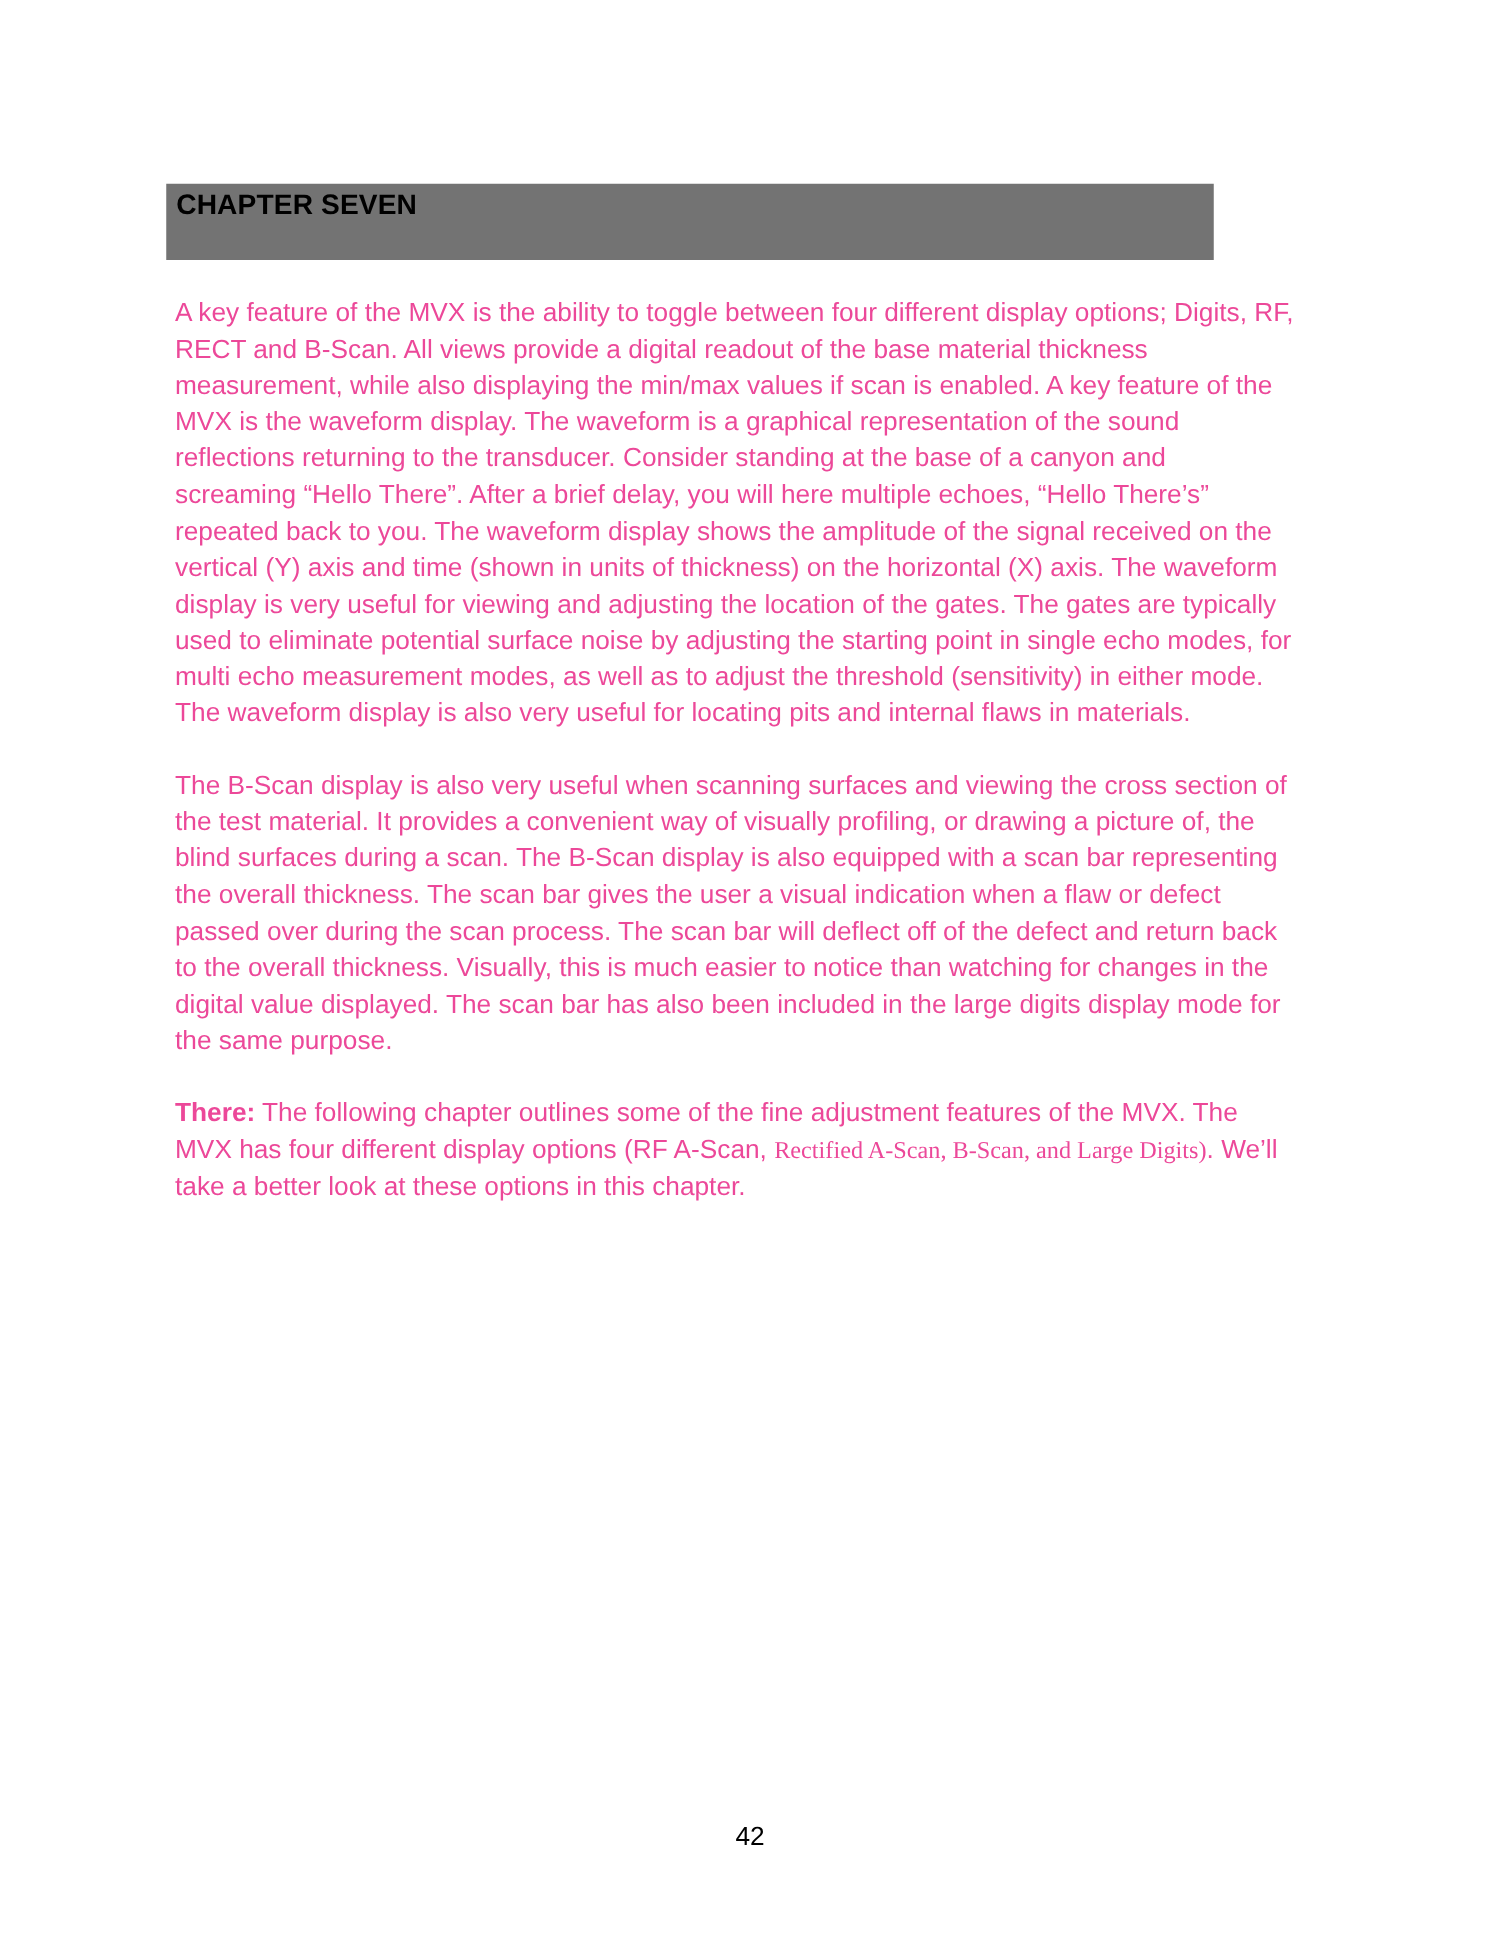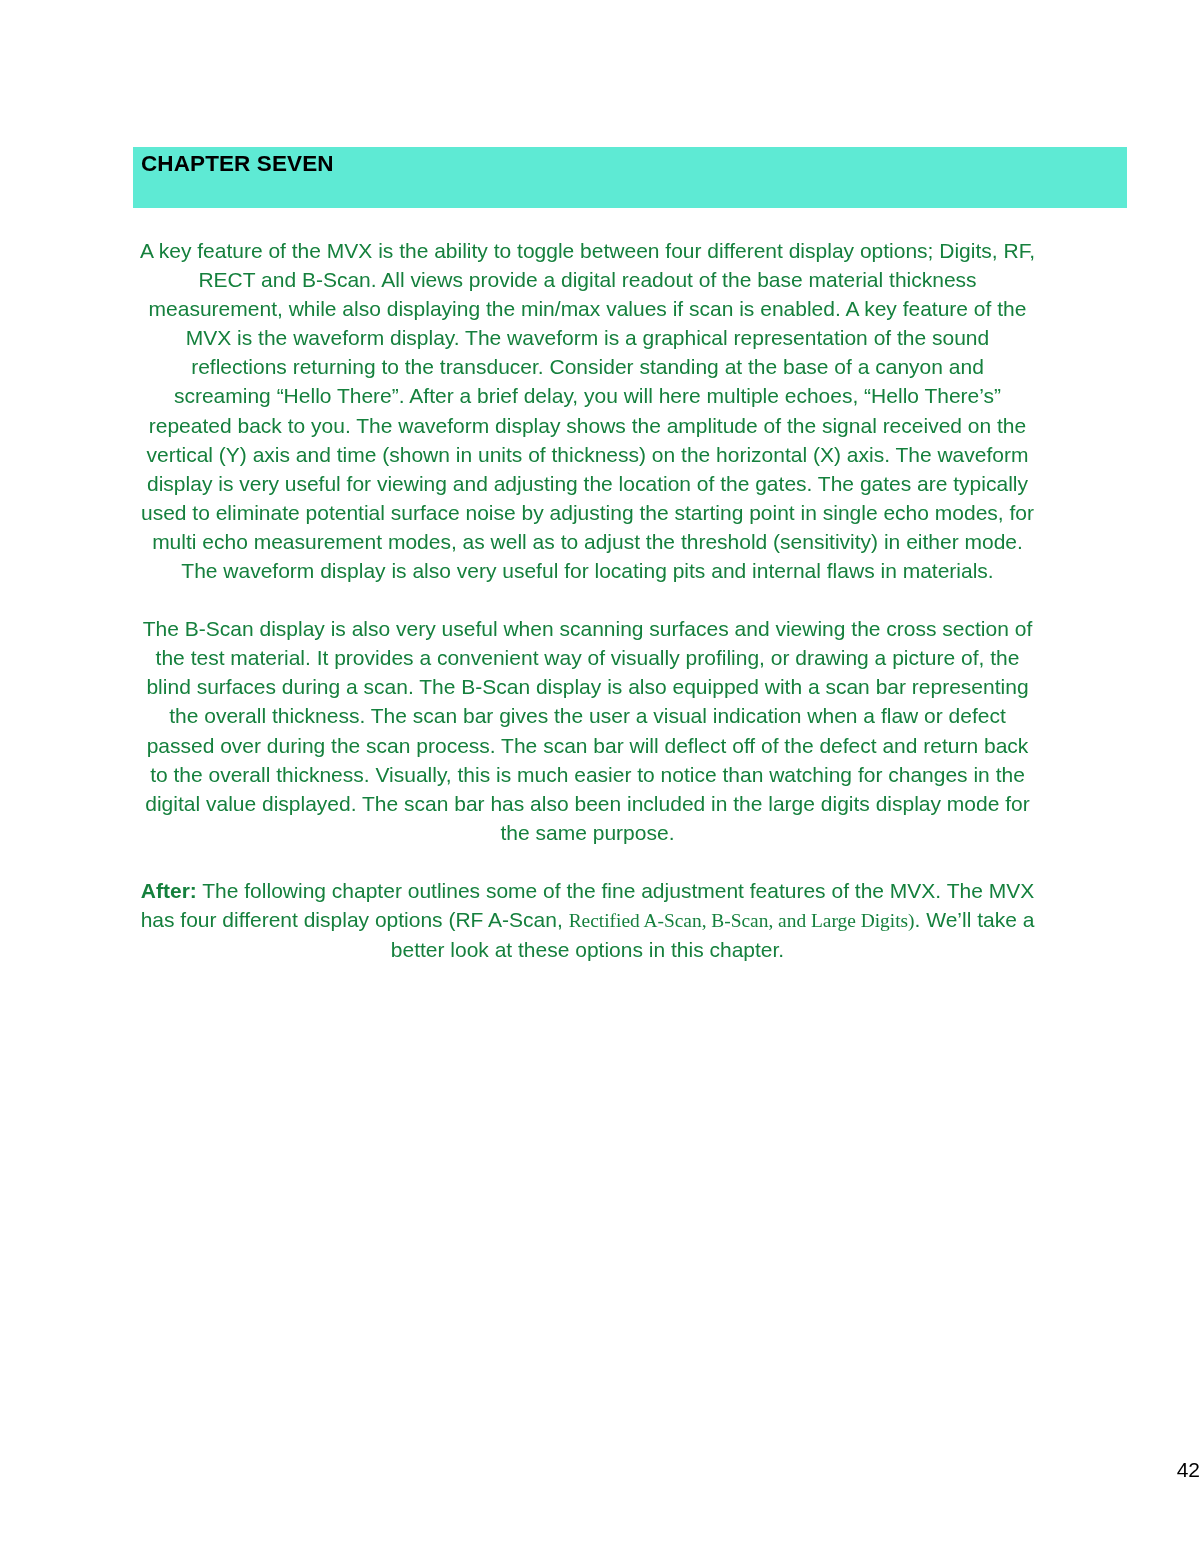--- a/index.html
+++ b/index.html
@@ -23,23 +23,23 @@
     width: 1200px;
     height: 1552px;
     overflow: hidden;
   }
 
   
   .chapter-band {
     position: absolute;
     left: 133px;
     top: 147px;
-    width: 994px;
+    width: 838px;
     height: 61px;
-    background: #5eead4;
+    background: #737373;
     box-sizing: border-box;
     padding: 2px 0 0 8px;
   }
   .chapter-band .heading-line {
     font-size: 22.5px;
     font-weight: bold;
     line-height: 29px;
     letter-spacing: 0.1px;
     white-space: nowrap;
   }
@@ -48,23 +48,23 @@
   .body-col {
     position: absolute;
     left: 140px;
     top: 236px;
     width: 895px;
   }
 
   .para {
     font-size: 21px;
     line-height: 29.1px;
-    text-align: center;
+    text-align: left;
     margin: 0;
-    color: #15803d;
+    color: #ec4899;
   }
   .para + .para {
     margin-top: 29px;
   }
 
   .para .lead-bold {
     font-weight: bold;
   }
 
   
@@ -72,42 +72,42 @@
     font-family: Liberation Serif, serif;
     font-size: 19.4px;
   }
 
   
   .page-number {
     position: absolute;
     left: 0;
     top: 1455px;
     width: 1200px;
-    text-align: right;
+    text-align: center;
     font-size: 21px;
     line-height: 29px;
   }
 </style>
 </head>
 <body>
 
 <div class="page">
 
   <div class="chapter-band">
     <div class="heading-line">CHAPTER SEVEN</div>
   </div>
 
   <div class="body-col">
 
     <p class="para">A key feature of the MVX is the ability to toggle between four different display options; Digits, RF, RECT and B-Scan.  All views provide a digital readout of the base material thickness measurement, while also displaying the min/max values if scan is enabled.  A key feature of the MVX is the waveform display.  The waveform is a graphical representation of the sound reflections returning to the transducer.  Consider standing at the base of a canyon and screaming “Hello There”.  After a brief delay, you will here multiple echoes, “Hello There’s” repeated back to you.  The waveform display shows the amplitude of the signal received on the vertical (Y) axis and time (shown in units of thickness) on the horizontal (X) axis.  The waveform display is very useful for viewing and adjusting the location of the gates.  The gates are typically used to eliminate potential surface noise by adjusting the starting point in single echo modes, for multi echo measurement modes, as well as to adjust the threshold (sensitivity) in either mode.  The waveform display is also very useful for locating pits and internal flaws in materials.</p>
 
     <p class="para">The B-Scan display is also very useful when scanning surfaces and viewing the cross section of the test material.  It provides a convenient way of visually profiling, or drawing a picture of, the blind surfaces during a scan.  The B-Scan display is also equipped with a scan bar representing the overall thickness.  The scan bar gives the user a visual indication when a flaw or defect passed over during the scan process.  The scan bar will deflect off of the defect and return back to the overall thickness.  Visually, this is much easier to notice than watching for changes in the digital value displayed.  The scan bar has also been included in the large digits display mode for the same purpose.</p>
 
     <p class="para">
-      <span class="lead-bold">After:</span><span>  The following chapter outlines some of the fine adjustment features of the MVX.  The MVX has four different display options (RF A-Scan, </span><span class="alt-face">Rectified A-Scan, B-Scan, and Large Digits)</span><span>.  We’ll take a better look at these options in this chapter.</span>
+      <span class="lead-bold">There:</span><span>  The following chapter outlines some of the fine adjustment features of the MVX.  The MVX has four different display options (RF A-Scan, </span><span class="alt-face">Rectified A-Scan, B-Scan, and Large Digits)</span><span>.  We’ll take a better look at these options in this chapter.</span>
     </p>
 
 
   </div>
 
   <div class="page-number">42</div>
 
 </div>
 
 </body></html>

